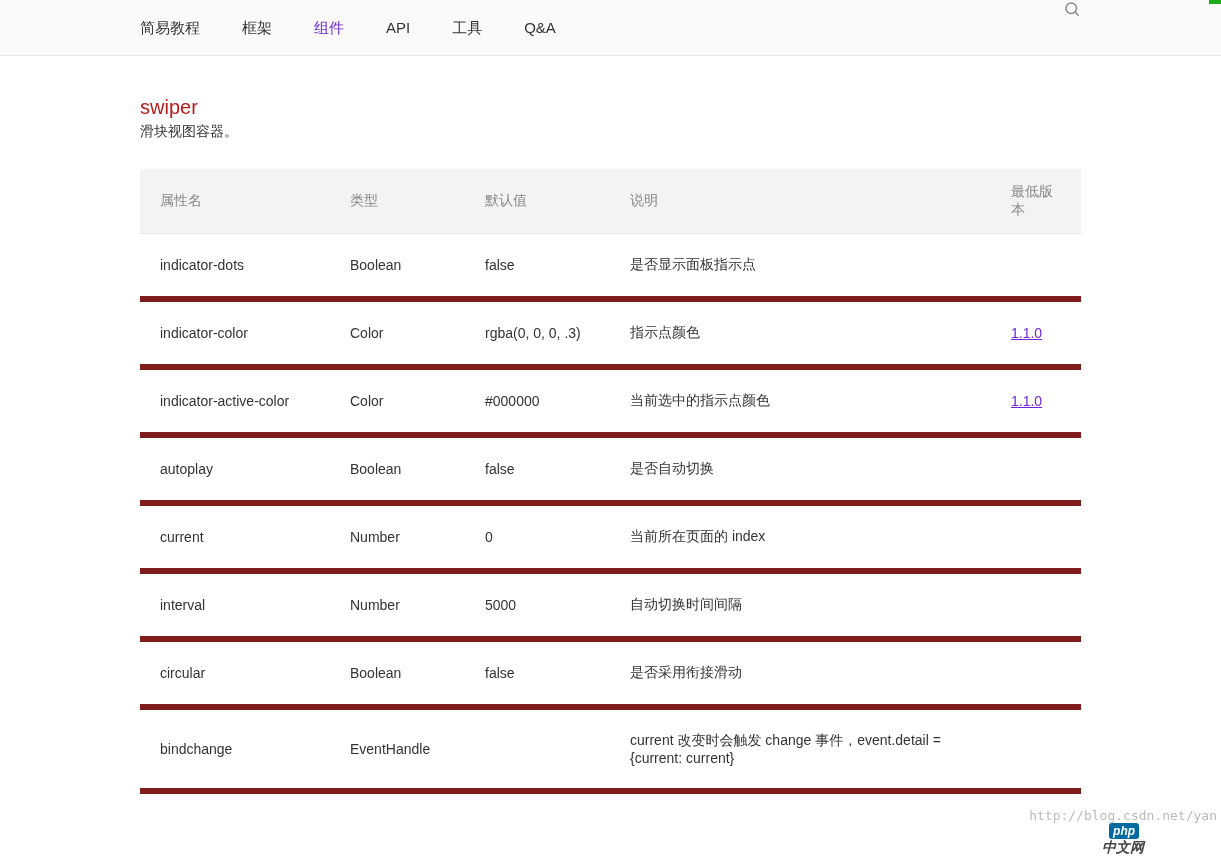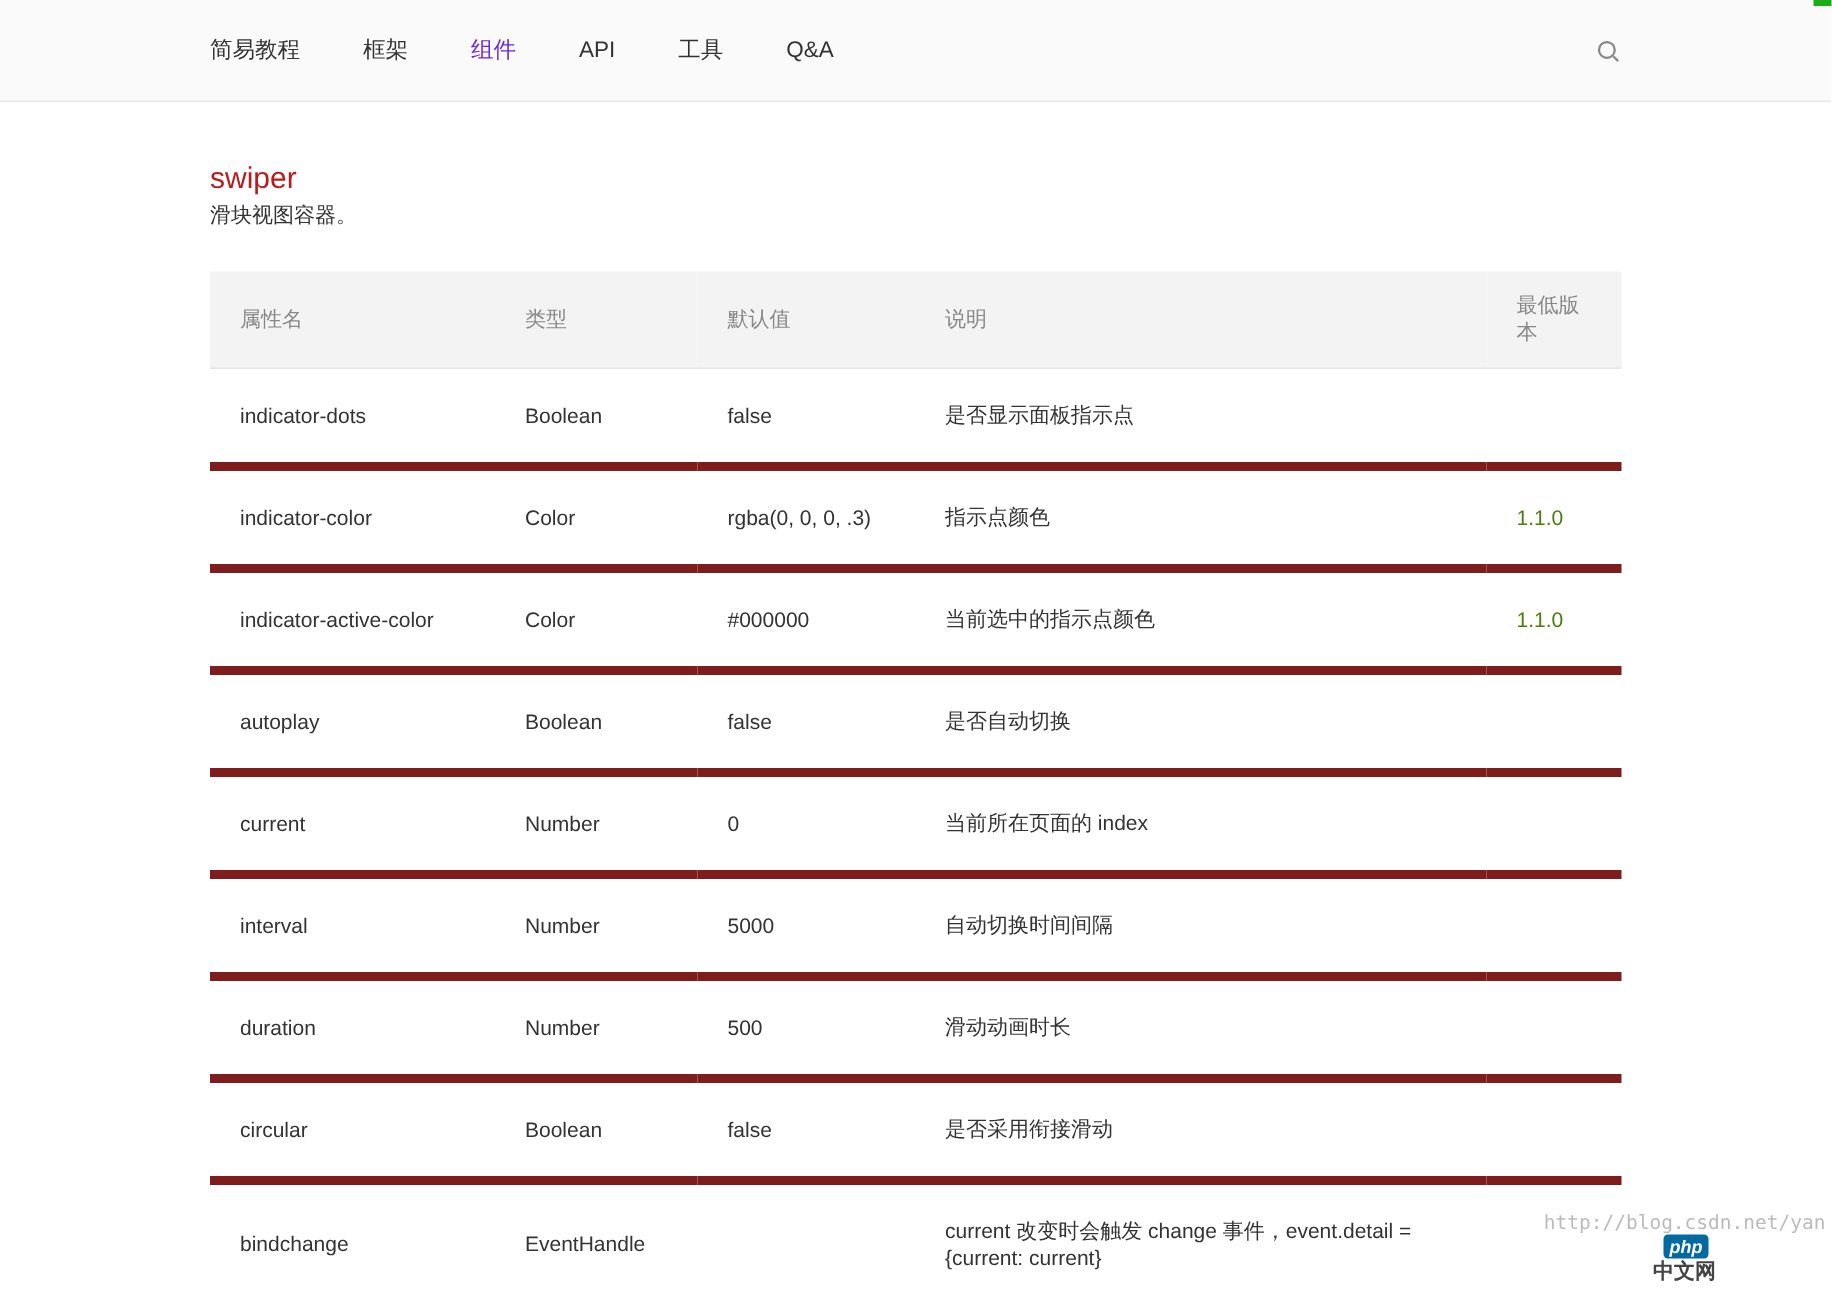--- a/index.html
+++ b/index.html
@@ -10,23 +10,22 @@
     font-size: 14px;
   }
   .top-accent {
     position: absolute;
     top: 0; right: 0;
     width: 12px; height: 4px;
     background: #1aad19;
   }
   .nav {
     display: flex;
-    align-items: center;
     padding: 0 140px;
-    height: 68px;
+    height: 56px;
     border-bottom: 1px solid #e6e6e6;
     background: #fafafa;
   }
   .nav-item {
     margin-right: 42px;
     font-size: 15px;
     color: #333;
     cursor: pointer;
     line-height: 56px;
   }
@@ -71,21 +70,21 @@
     color: #333;
     font-size: 14px;
     vertical-align: middle;
     word-wrap: break-word;
   }
   table.props .col-prop  { width: 190px; }
   table.props .col-type  { width: 135px; }
   table.props .col-def   { width: 145px; }
   table.props .col-desc  { width: auto; }
   table.props .col-ver   { width: 90px; text-align: left; }
-  .version-link { color: #4d7c0f; cursor: pointer; }
+  .version-link { color: #6d28d9; cursor: pointer; text-decoration: underline; }
   .watermark {
     position: fixed;
     bottom: 8px; right: 4px;
     font-size: 13px;
     color: #bbb;
     font-family: Consolas, monospace;
     display: flex;
     align-items: center;
     gap: 0;
     flex-direction: column;
@@ -100,20 +99,21 @@
     margin-left: 4px;
     margin-right: 2px;
     font-family: Arial, sans-serif;
     font-size: 12px;
   }
   .watermark .cn {
     color: #444;
     font-weight: bold;
     font-family: "Microsoft YaHei", sans-serif;
     font-size: 14px;
+    font-style: italic;
   }
 </style>
 </head>
 <body>
 
 <div class="top-accent"></div>
 
 <div class="nav">
   <div class="nav-item">简易教程</div>
   <div class="nav-item">框架</div>
@@ -186,27 +186,20 @@
           <td></td>
         </tr>
         <tr>
           <td>interval</td>
           <td>Number</td>
           <td>5000</td>
           <td>自动切换时间间隔</td>
           <td></td>
         </tr>
         <tr>
-          <td>duration</td>
-          <td>Number</td>
-          <td>500</td>
-          <td>滑动动画时长</td>
-          <td></td>
-        </tr>
-        <tr>
           <td>circular</td>
           <td>Boolean</td>
           <td>false</td>
           <td>是否采用衔接滑动</td>
           <td></td>
         </tr>
         <tr>
           <td>bindchange</td>
           <td>EventHandle</td>
           <td></td>

